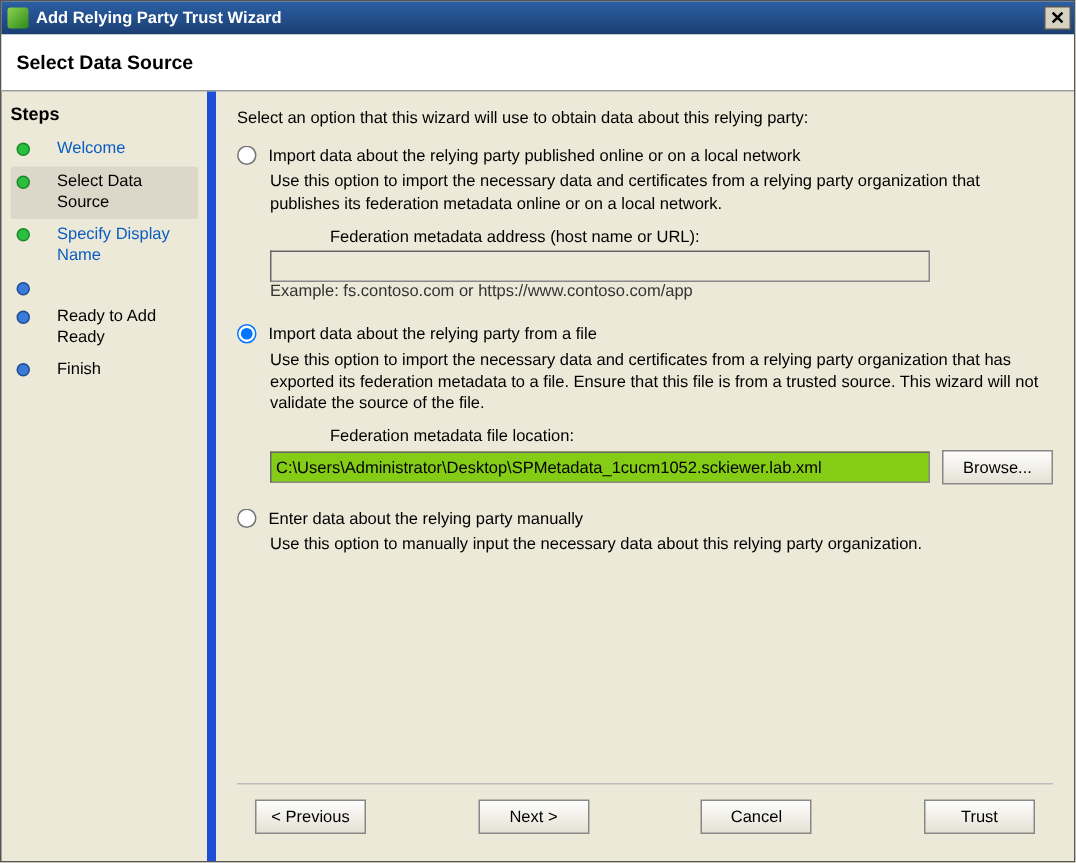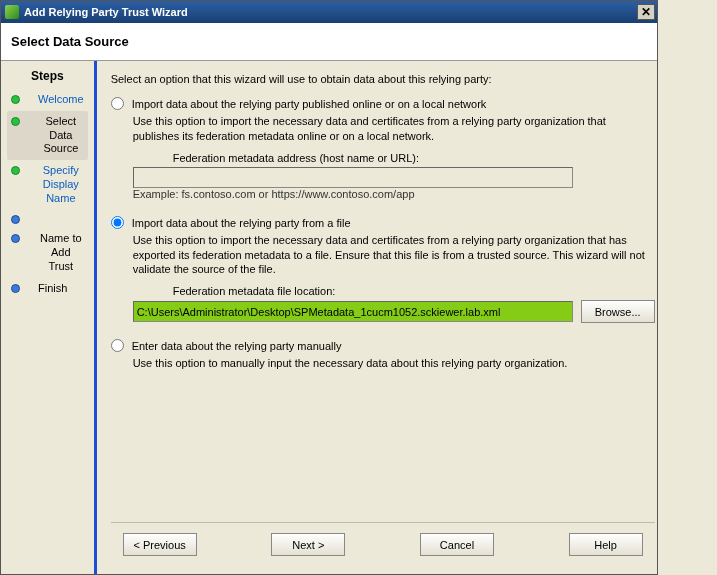--- a/index.html
+++ b/index.html
@@ -6,21 +6,21 @@
   html, body {
     margin: 0; padding: 0;
     font-family: Tahoma, "Segoe UI", Arial, sans-serif;
     font-size: 11px;
     background: #ECE9D8;
     color: #000;
     width: 717px; height: 575px;
     overflow: hidden;
   }
   .window {
-    width: 658px; height: 575px;
+    width: 717px; height: 575px;
     display: flex; flex-direction: column;
     border: 1px solid #555;
     background: #ECE9D8;
   }
   .titlebar {
     height: 22px;
     background: linear-gradient(to bottom, #2b5fa3 0%, #1a3f72 100%);
     color: #fff;
     display: flex; align-items: center;
     padding: 0 2px 0 4px;
@@ -50,22 +50,21 @@
   }
   .header-band h1 {
     margin: 0; font-size: 13px; font-weight: bold;
   }
   .body {
     flex: 1; display: flex; min-height: 0;
   }
   .sidebar {
     width: 190px;
     padding: 8px 6px;
-    border-right: 3px solid #1d4ed8;
-    text-align: center;
+    border-right: 6px solid #1d4ed8;
   }
   .sidebar .steps-label {
     font-weight: bold;
     margin-bottom: 6px;
     font-size: 12px;
   }
   .step-item {
     display: flex; align-items: flex-start;
     gap: 18px;
     padding: 4px 4px;
@@ -159,21 +158,21 @@
         <span class="bullet green"></span>
         <span class="step-link">Specify Display Name</span>
       </div>
 
       <div class="step-item">
         <span class="bullet blue"></span>
       </div>
 
       <div class="step-item">
         <span class="bullet blue"></span>
-        <span>Name to Add Trust</span>
+        <span>Ready to Add Ready</span>
       </div>
 
       <div class="step-item">
         <span class="bullet blue"></span>
         <span>Finish</span>
       </div>
     </div>
 
     <div class="content">
 
@@ -216,18 +215,18 @@
           <div class="opt-desc">Use this option to manually input the necessary data about this relying party organization.</div>
         </div>
       </div>
 
       <div class="spacer"></div>
 
       <div class="footer">
         <button class="btn">&lt; Previous</button>
         <button class="btn">Next &gt;</button>
         <button class="btn">Cancel</button>
-        <button class="btn">Help</button>
+        <button class="btn">Trust</button>
       </div>
 
     </div>
   </div>
 </div>
 
 </body></html>

